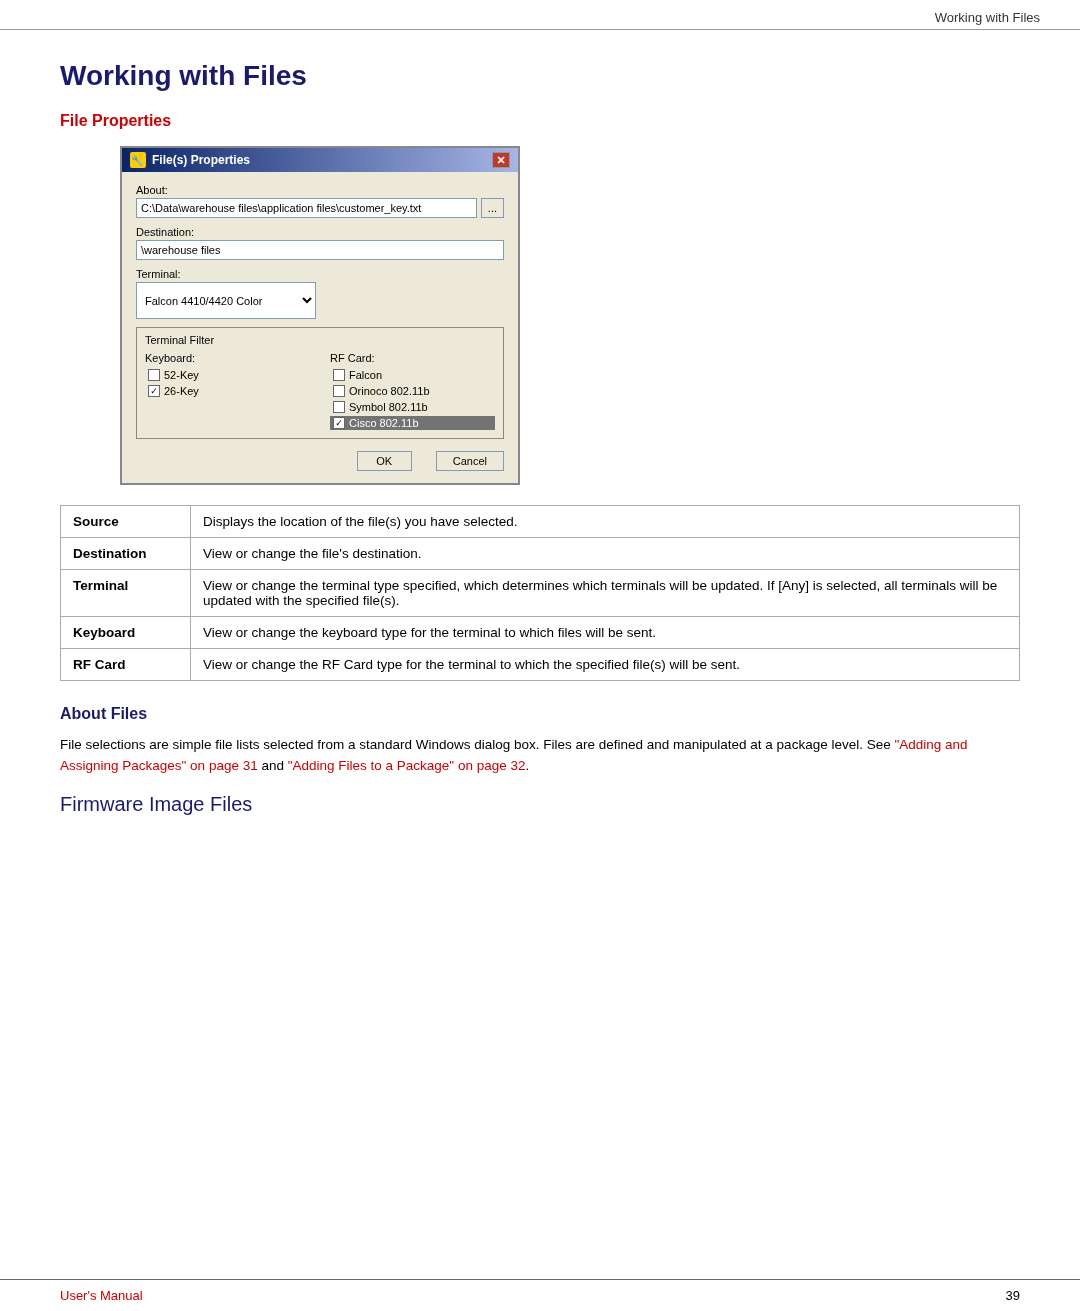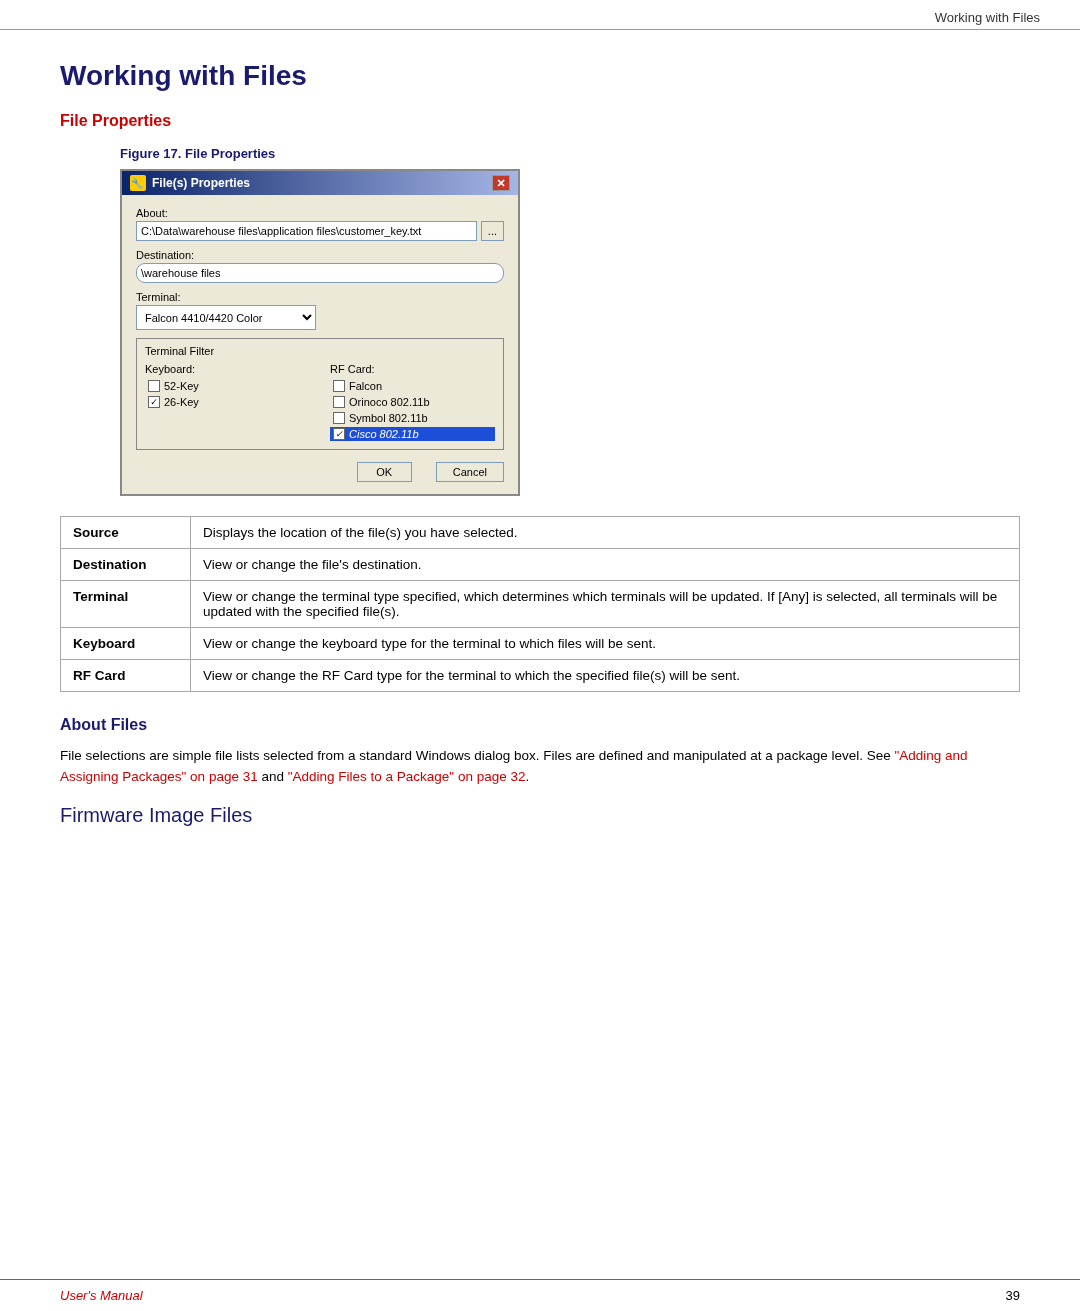--- a/index.html
+++ b/index.html
@@ -143,21 +143,21 @@
       cursor: pointer;
       height: 20px;
     }
 
     .dialog-select {
       border: 1px solid #7f9db9;
       background: white;
       padding: 2px 4px;
       font-size: 11px;
       width: 180px;
-      height: 25px;
+      height: 37px;
     }
 
     .terminal-filter-group {
       border: 1px solid #888;
       padding: 6px 8px;
       margin-top: 8px;
     }
 
     .terminal-filter-legend {
       font-size: 11px;
@@ -182,23 +182,22 @@
     .checkbox-item {
       display: flex;
       align-items: center;
       gap: 4px;
       font-size: 11px;
       margin-bottom: 2px;
       padding: 1px 3px;
     }
 
     .checkbox-item.selected {
-      background: #1d4ed8;
+      background: #737373;
       color: white;
-      font-style: italic;
     }
 
     .checkbox-box {
       width: 12px;
       height: 12px;
       border: 1px solid #666;
       background: white;
       display: inline-flex;
       align-items: center;
       justify-content: center;
@@ -287,21 +286,20 @@
       left: 0;
       right: 0;
       border-top: 1px solid #666;
       padding: 8px 60px;
       display: flex;
       justify-content: space-between;
       align-items: center;
     }
 
     .footer-left {
-      font-style: italic;
       color: #cc0000;
       font-size: 13px;
     }
 
     .footer-right {
       font-size: 13px;
       color: #000;
     }
   </style>
 </head>
@@ -313,21 +311,20 @@
 
 <div class="main-content">
 
   
   <h1 class="page-title">Working with Files</h1>
 
   
   <h2 class="section-title">File Properties</h2>
 
   
-  <div class="figure-caption">Figure 17. File Properties</div>
 
   
   <div class="dialog-container">
     <div class="dialog-box">
       <div class="dialog-titlebar">
         <div class="dialog-titlebar-left">
           <span class="dialog-title-icon">🔧</span>
           <span>File(s) Properties</span>
         </div>
         <div class="dialog-close-btn">✕</div>
@@ -337,21 +334,21 @@
 
         
         <div class="dialog-field-label">About:</div>
         <div class="dialog-input-row">
           <input class="dialog-input" type="text" value="C:\Data\warehouse files\application files\customer_key.txt" style="">
           <button class="dialog-browse-btn">...</button>
         </div>
 
         
         <div class="dialog-field-label">Destination:</div>
-        <input class="dialog-input" type="text" style="width: 100%; border-radius: 9px;" value="\warehouse files">
+        <input class="dialog-input" type="text" style="width: 100%;" value="\warehouse files">
 
         
         <div class="dialog-field-label">Terminal:</div>
         <div class="dialog-input-row">
           <select class="dialog-select">
             <option>Falcon 4410/4420 Color</option>
           </select>
         </div>
 
         

